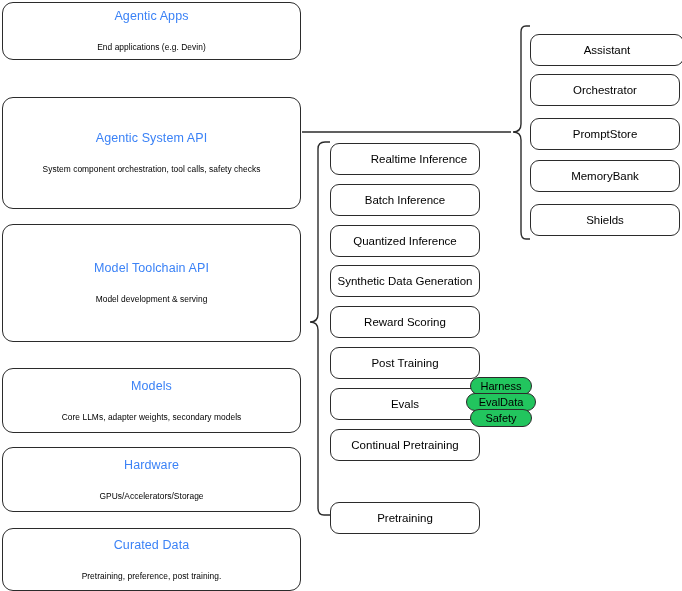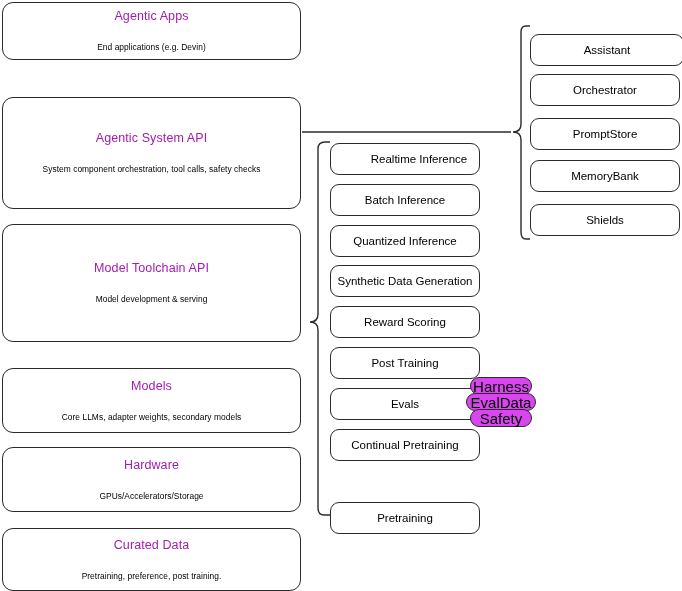--- a/index.html
+++ b/index.html
@@ -30,21 +30,21 @@
     background: #ffffff;
     display: flex;
     flex-direction: column;
     align-items: center;
     justify-content: center;
     text-align: center;
     line-height: 1.25;
   }
   .box .title {
     font-size: 12.5px;
-    color: #a21caf;
+    color: #3b82f6;
     letter-spacing: 0.1px;
   }
   .box .subtitle {
     font-size: 8.4px;
     color: #000;
     margin-top: 17px;
     letter-spacing: 0.05px;
   }
   .pill {
     position: absolute;
@@ -56,25 +56,25 @@
     align-items: center;
     justify-content: center;
     font-size: 11.5px;
     text-align: center;
   }
   .mini-pill {
     position: absolute;
     box-sizing: border-box;
     border: 1.4px solid #2b2b2b;
     border-radius: 11px;
-    background: #d946ef;
+    background: #22c55e;
     display: flex;
     align-items: center;
     justify-content: center;
-    font-size: 15px;
+    font-size: 11px;
     text-align: left;
     z-index: 5;
   }
   svg.overlay {
     position: absolute;
     left: 0;
     top: 0;
     width: 682px;
     height: 591px;
     pointer-events: none;

